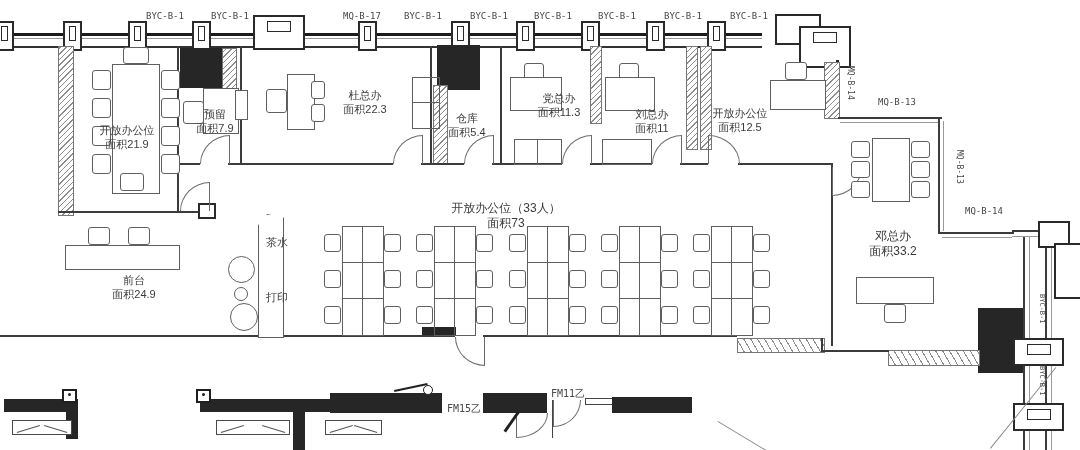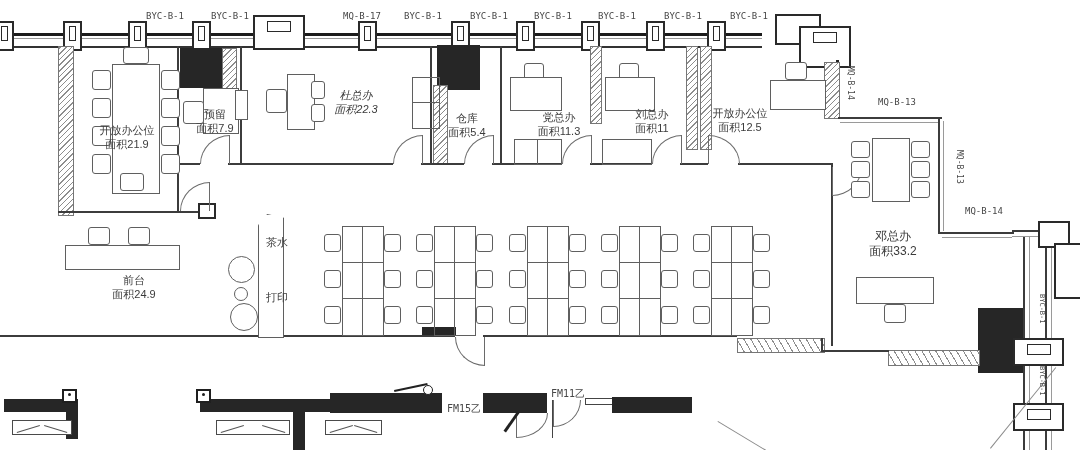--- a/index.html
+++ b/index.html
@@ -302,39 +302,43 @@
   <div class="bk" style="left:612px;top:397px;width:80px;height:16px;"></div>
 
   <div class="lb" style="left:127px;top:124px;">
     <span>开放办公位</span>
     <span>面积21.9</span>
   </div>
   <div class="lb" style="left:215px;top:108px;">
     <span>预留</span>
     <span>面积7.9</span>
   </div>
-  <div class="lb" style="left:356px;top:89px;font-style:italic;">
+  <div class="lb" style="left:365px;top:89px;">
     <span>杜总办</span>
     <span>面积22.3</span>
   </div>
   <div class="lb" style="left:467px;top:112px;">
     <span>仓库</span>
     <span>面积5.4</span>
   </div>
-  <div class="lb" style="left:559px;top:111px;">
+  <div class="lb" style="left:559px;top:92px;">
     <span>党总办</span>
     <span>面积11.3</span>
   </div>
   <div class="lb" style="left:652px;top:108px;">
     <span>刘总办</span>
     <span>面积11</span>
   </div>
   <div class="lb" style="left:740px;top:107px;">
     <span>开放办公位</span>
     <span>面积12.5</span>
+  </div>
+  <div class="lb big" style="left:506px;top:201px;">
+    <span>开放办公位（33人）</span>
+    <span>面积73</span>
   </div>
   <div class="lb" style="left:134px;top:274px;">
     <span>前台</span>
     <span>面积24.9</span>
   </div>
   <div class="lb big" style="left:893px;top:229px;">
     <span>邓总办</span>
     <span>面积33.2</span>
   </div>
   <div class="lb" style="left:277px;top:236px;">茶水</div>

